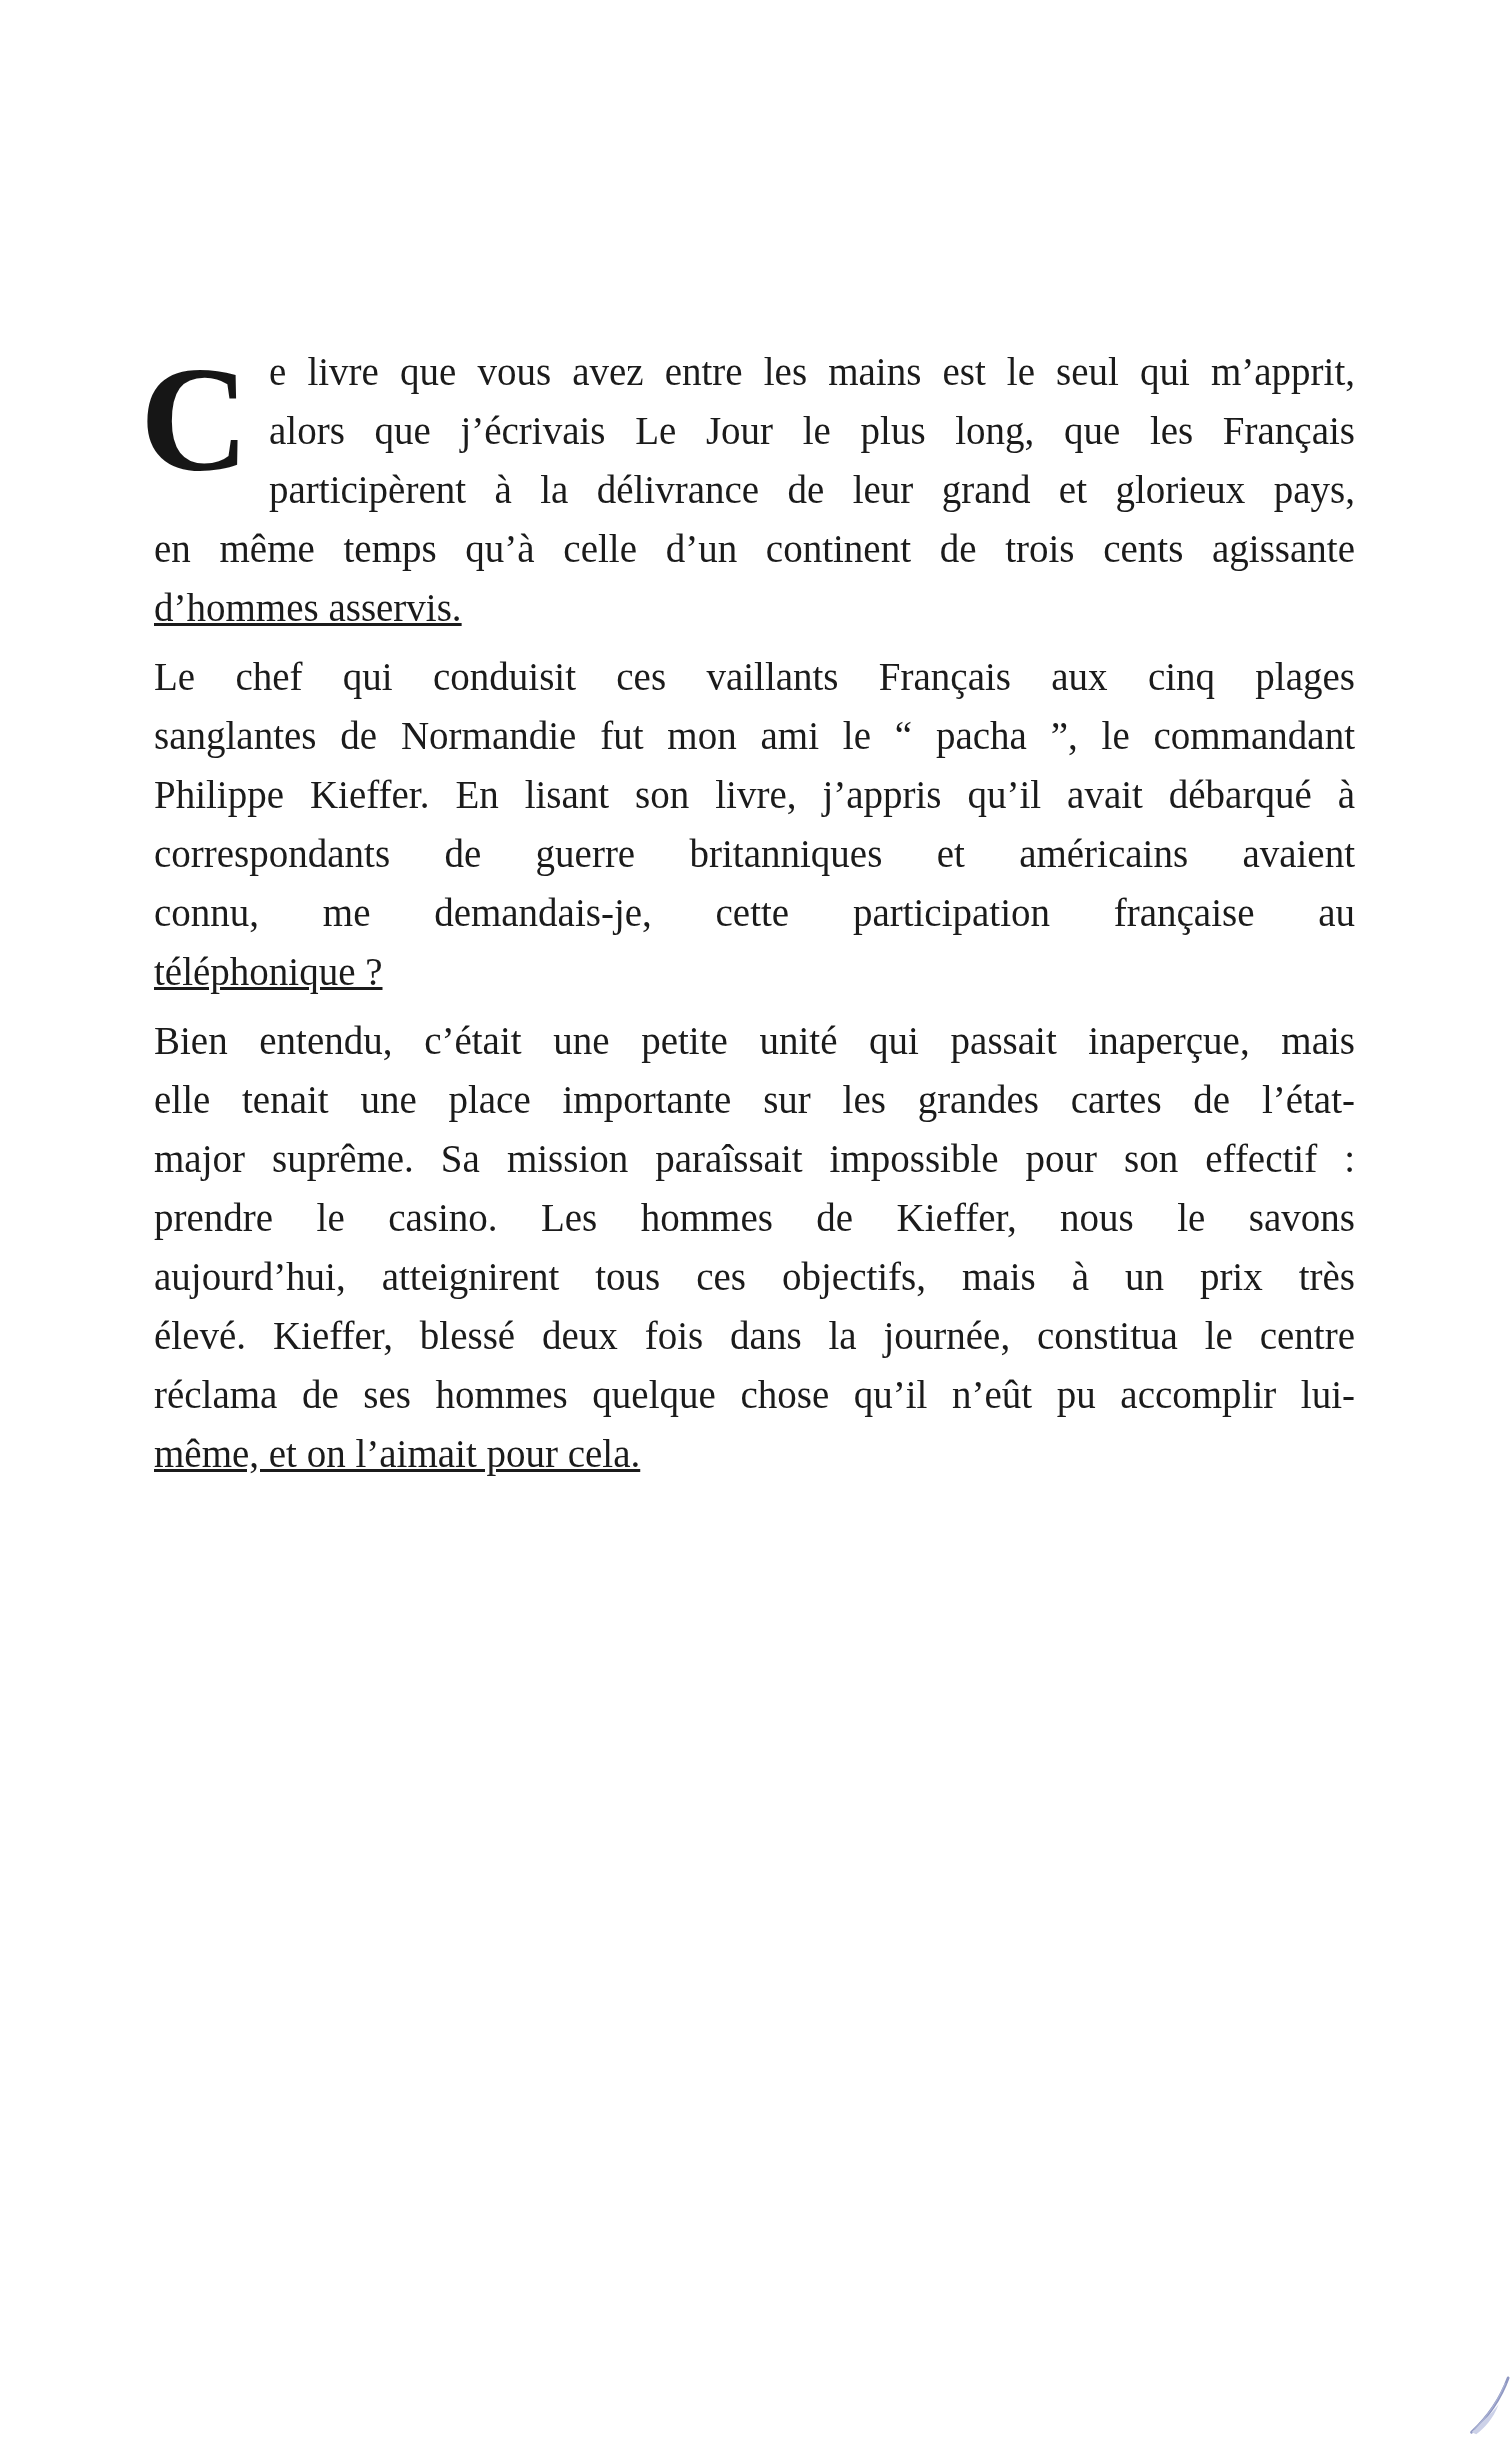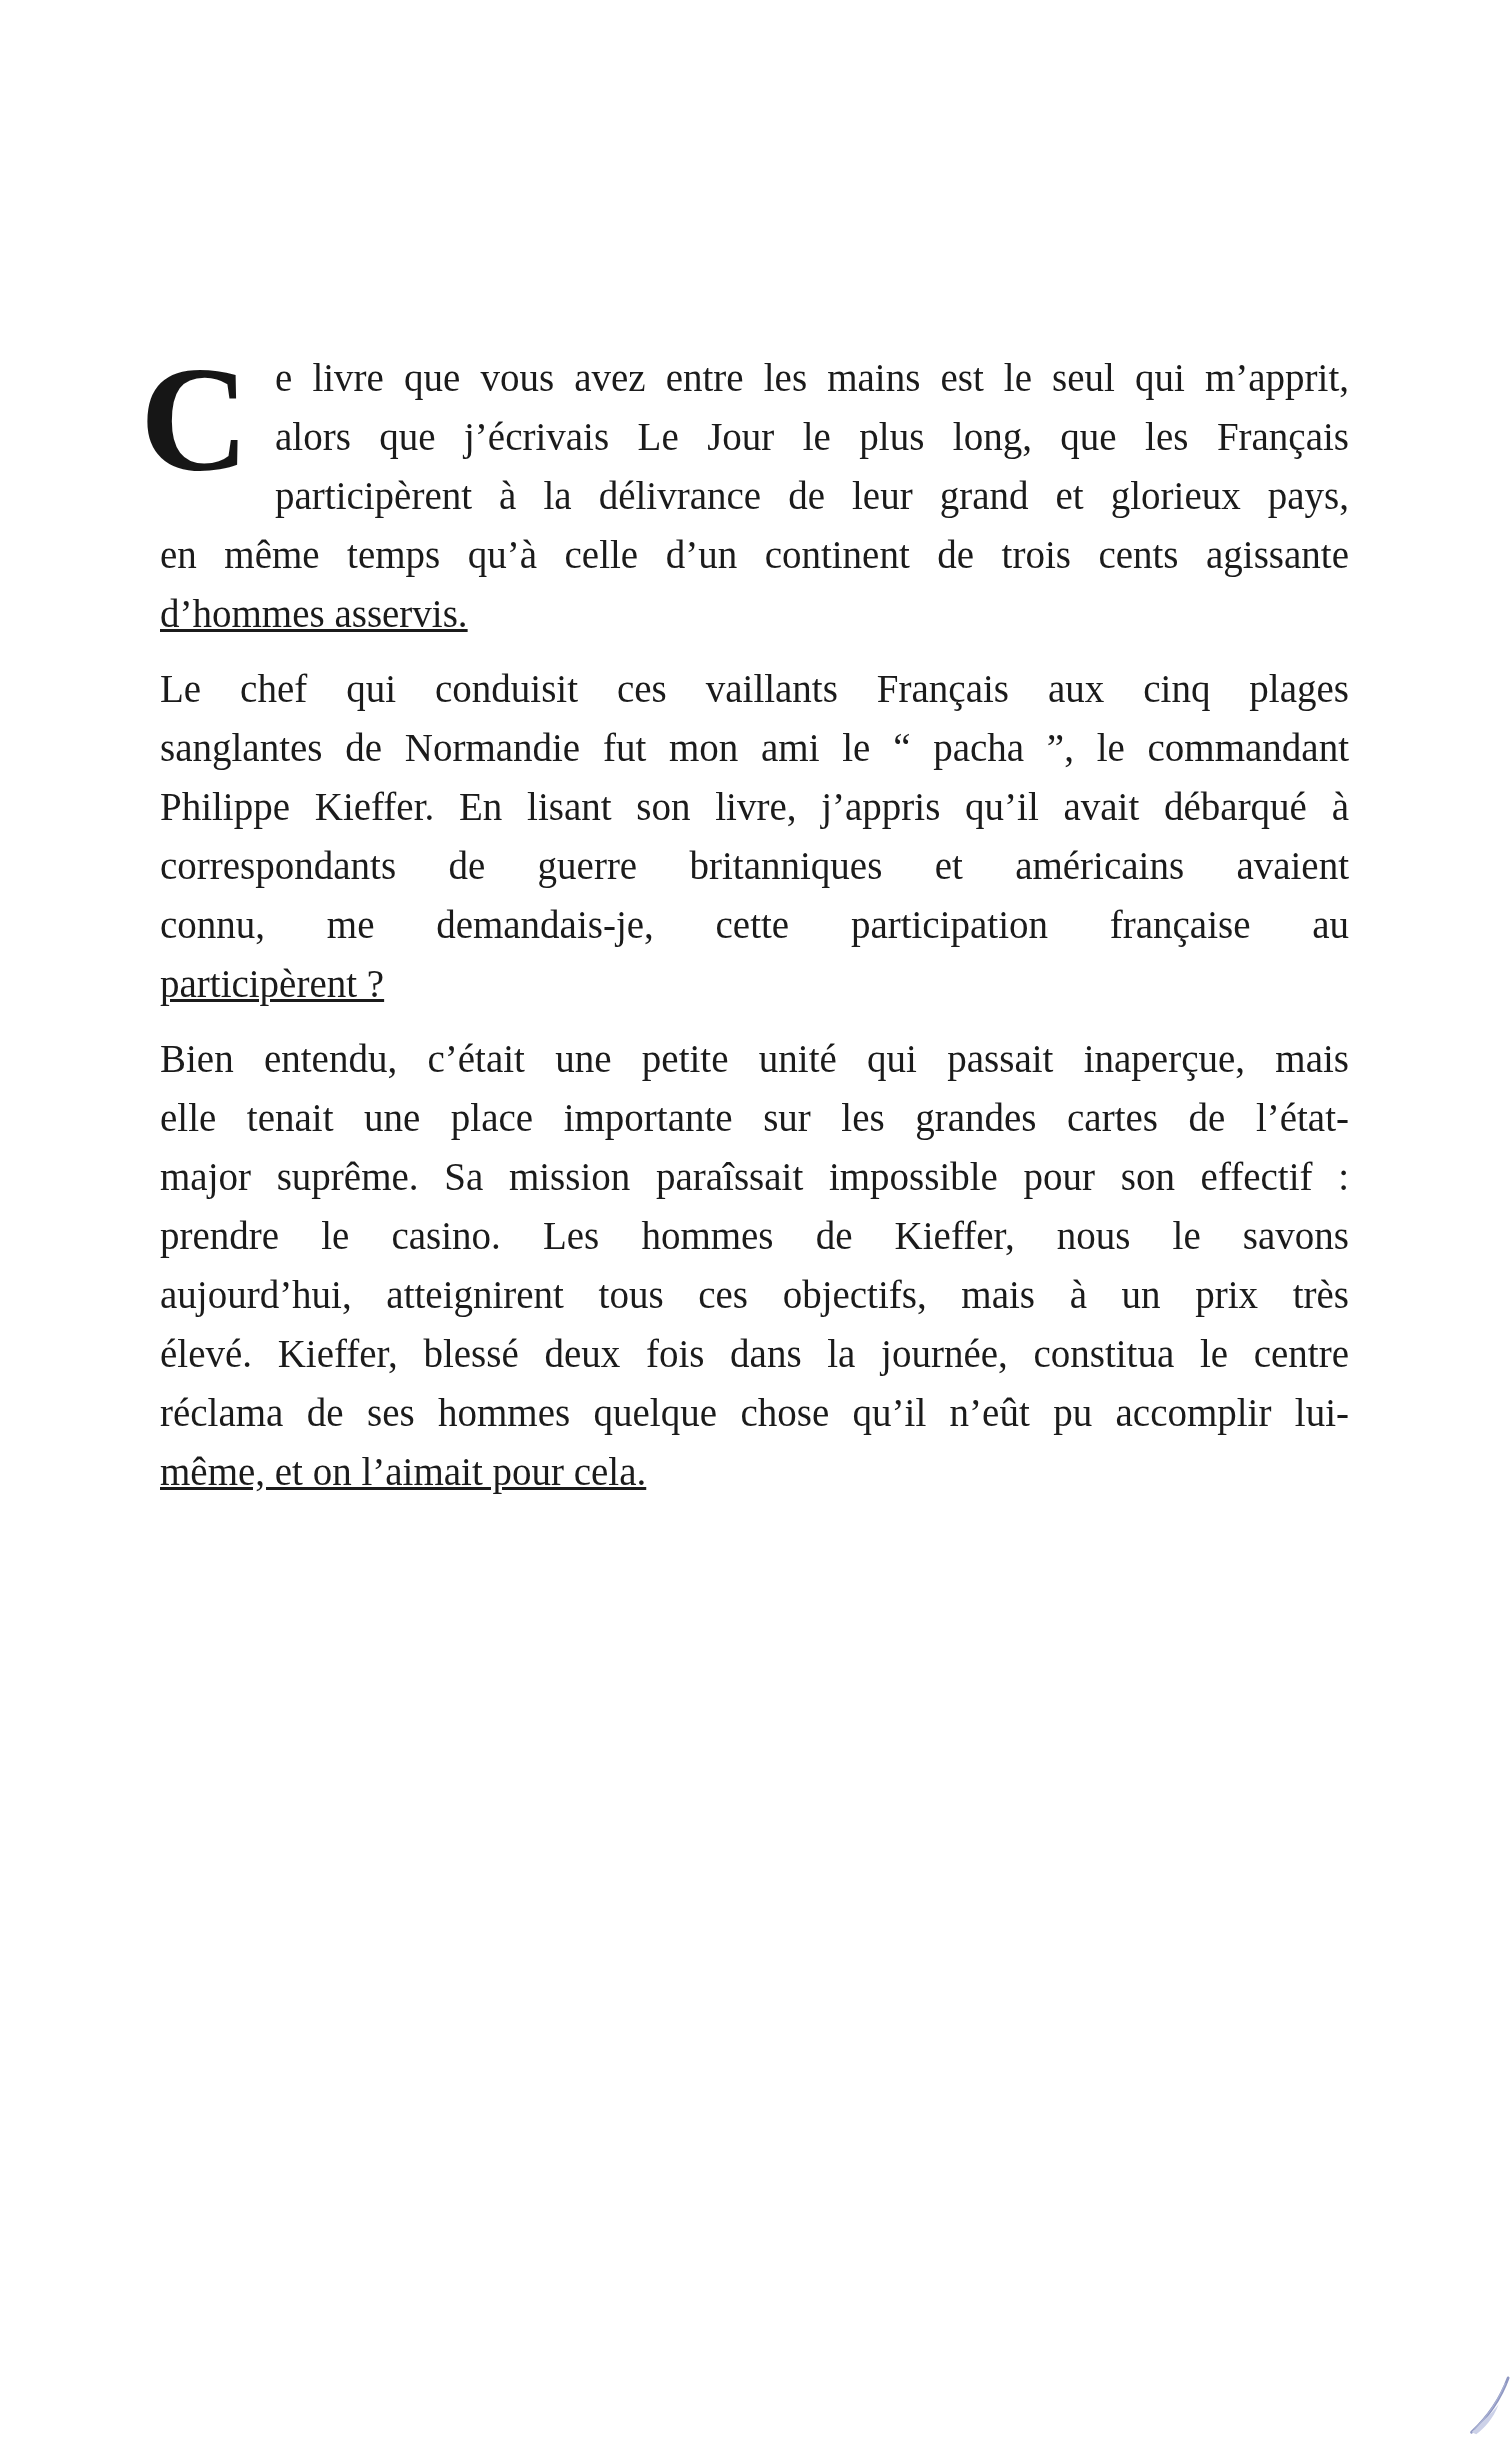--- a/index.html
+++ b/index.html
@@ -26,21 +26,21 @@
     letter-spacing: 0;
   }
   .text-block {
     position: absolute;
     left: 144px;
     top: 332px;
     width: 1221px;
     color: #1b1b1b;
   }
   .paragraph {
-    margin: 16px;
+    margin: 10px;
     padding: 0;
   }
   .line {
     font-size: 39px;
     line-height: 59px;
     text-align: justify;
     text-align-last: justify;
     white-space: normal;
     color: #1b1b1b;
   }
@@ -75,21 +75,21 @@
         <div class="line indent"><span>participèrent à la délivrance de leur grand et glorieux pays,</span></div>
         <div class="line"><span>en même temps qu’à celle d’un continent de trois cents agissante</span></div>
         <div class="line last"><span>d’hommes asservis.</span></div>
       </div>
       <div class="paragraph">
         <div class="line"><span>Le chef qui conduisit ces vaillants Français aux cinq plages</span></div>
         <div class="line"><span>sanglantes de Normandie fut mon ami le “ pacha ”, le commandant</span></div>
         <div class="line"><span>Philippe Kieffer. En lisant son livre, j’appris qu’il avait débarqué à</span></div>
         <div class="line"><span>correspondants de guerre britanniques et américains avaient</span></div>
         <div class="line"><span>connu, me demandais-je, cette participation française au</span></div>
-        <div class="line last"><span>participèrent ?</span></div>
+        <div class="line last"><span>téléphonique ?</span></div>
       </div>
       <div class="paragraph">
         <div class="line"><span>Bien entendu, c’était une petite unité qui passait inaperçue, mais</span></div>
         <div class="line"><span>elle tenait une place importante sur les grandes cartes de l’état-</span></div>
         <div class="line"><span>major suprême. Sa mission paraîssait impossible pour son effectif :</span></div>
         <div class="line"><span>prendre le casino. Les hommes de Kieffer, nous le savons</span></div>
         <div class="line"><span>aujourd’hui, atteignirent tous ces objectifs, mais à un prix très</span></div>
         <div class="line"><span>élevé. Kieffer, blessé deux fois dans la journée, constitua le centre</span></div>
         <div class="line"><span>réclama de ses hommes quelque chose qu’il n’eût pu accomplir lui-</span></div>
         <div class="line last"><span>même, et on l’aimait pour cela.</span></div>

